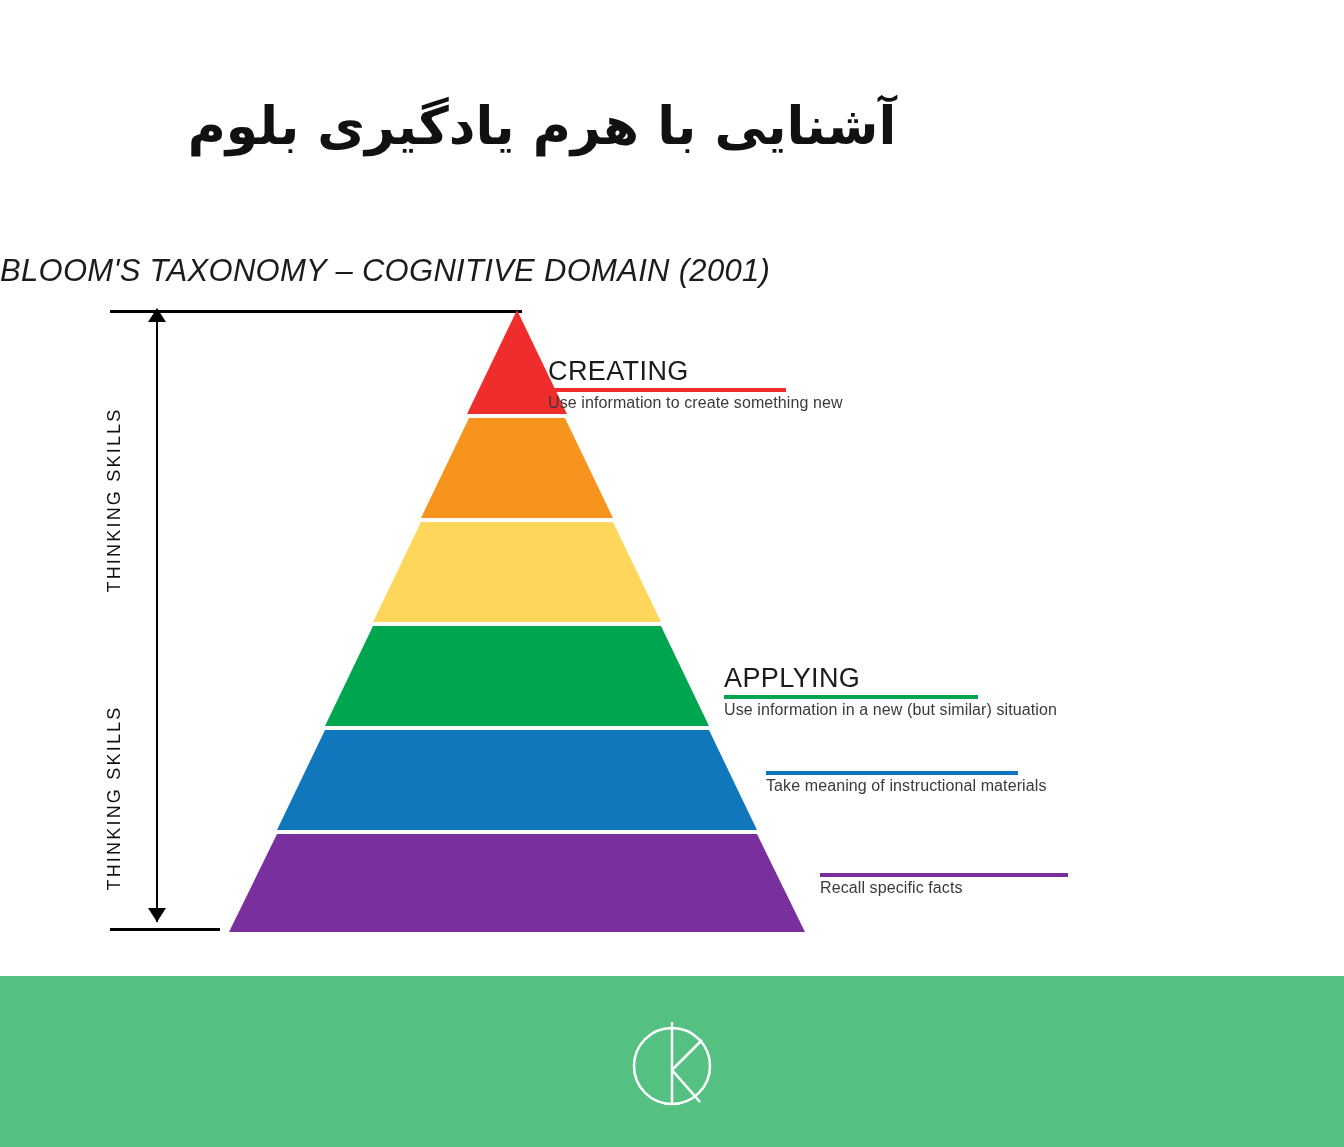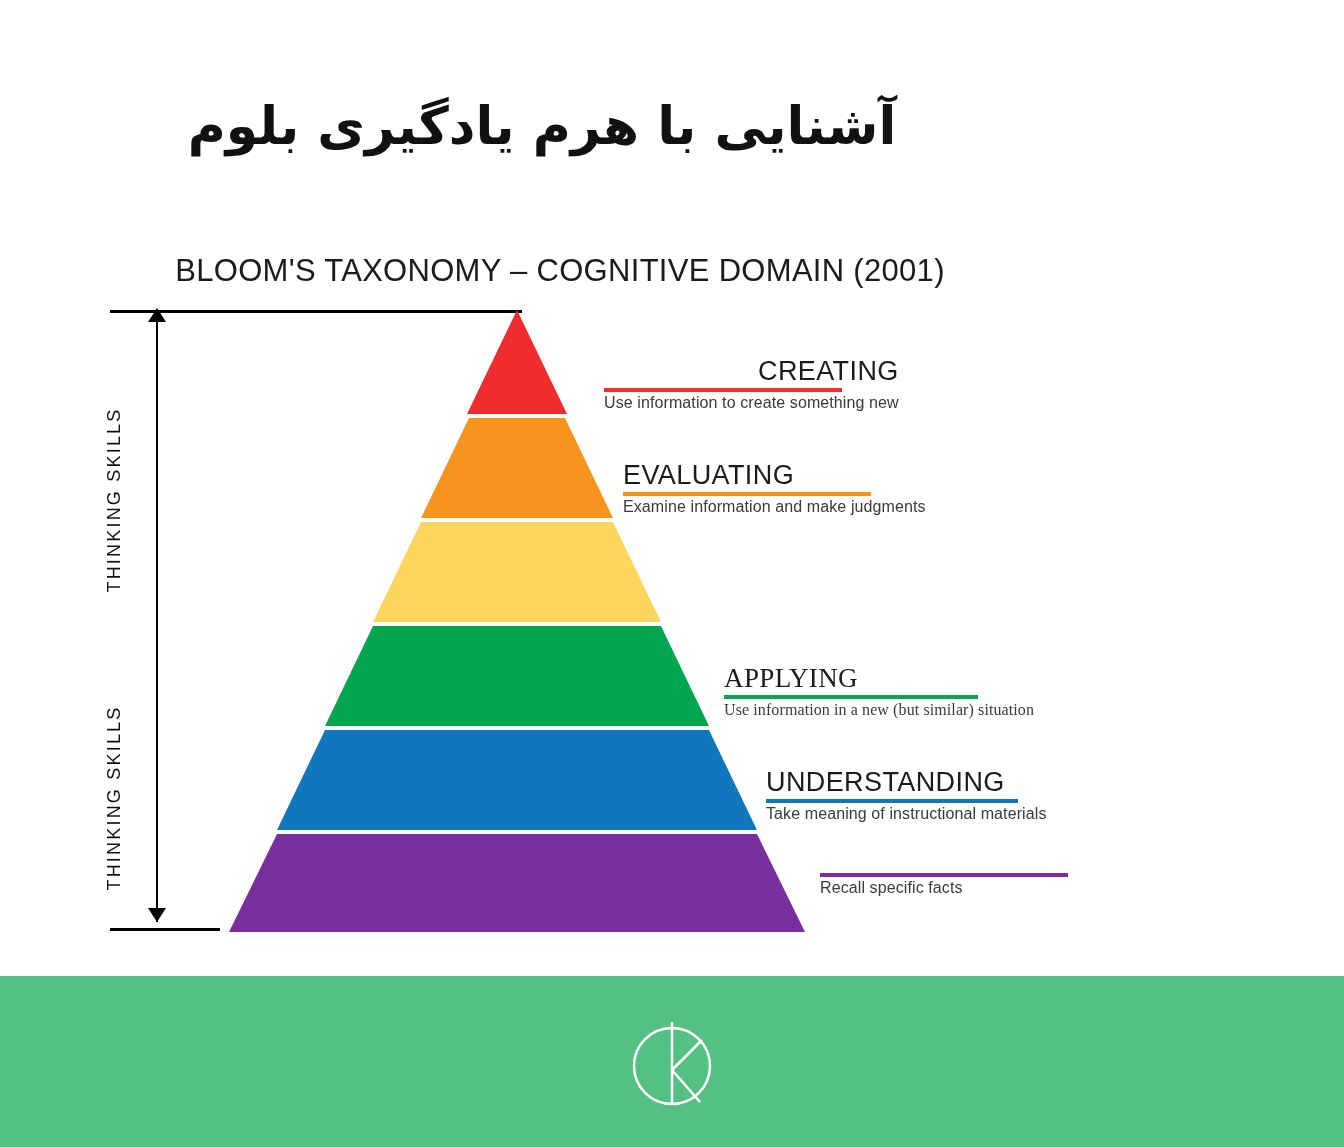--- a/index.html
+++ b/index.html
@@ -29,25 +29,26 @@
     direction: rtl;
     letter-spacing: 0px;
   }
 
   
   #diagram-title {
     position: absolute;
     top: 253px;
     left: 0;
     width: 1120px;
-    text-align: center;
+    text-align: left;
     font-size: 31px;
     font-weight: 400;
     color: #1b1b1b;
     letter-spacing: 0.3px;
+    font-style: italic;
   }
 
   
   #diagram {
     position: absolute;
     left: 0;
     top: 300px;
     width: 1344px;
     height: 650px;
   }
@@ -201,41 +202,35 @@
       </svg>
     </div>
 
     <div class="tier" style="top:524px; height:98px;">
       <svg class="tier-shape" viewBox="0 0 590 98" preserveAspectRatio="none">
         <polygon points="55,0 535,0 583,98 7,98" fill="#7a2f9e"></polygon>
       </svg>
     </div>
   </div>
 
-  <div class="tier-label" style="left:604px; top:57px;text-align:right;">
+  <div class="tier-label" style="left:548px; top:57px;">
     <div class="tier-name">CREATING</div>
     <div class="tier-underline" style="background:#f02d2d; width:238px;"></div>
     <div class="tier-desc">Use information to create something new</div>
   </div>
 
-  <div class="tier-label" style="left:623px; top:161px;">
-    <div class="tier-name">EVALUATING</div>
-    <div class="tier-underline" style="background:#f7941e; width:248px;"></div>
-    <div class="tier-desc">Examine information and make judgments</div>
-  </div>
-
-
-  <div class="tier-label" style="left:724px; top:364px;font-family:Liberation Serif, serif;">
+
+
+  <div class="tier-label" style="left:724px; top:364px;">
     <div class="tier-name">APPLYING</div>
     <div class="tier-underline" style="background:#00a550; width:254px;"></div>
     <div class="tier-desc">Use information in a new (but similar) situation</div>
   </div>
 
   <div class="tier-label" style="left:766px; top:468px;">
-    <div class="tier-name">UNDERSTANDING</div>
     <div class="tier-underline" style="background:#1077bc; width:252px;"></div>
     <div class="tier-desc">Take meaning of instructional materials</div>
   </div>
 
   <div class="tier-label" style="left:820px; top:570px;">
     <div class="tier-underline" style="background:#7a2f9e; width:248px;"></div>
     <div class="tier-desc">Recall specific facts</div>
   </div>
 
 </div>

